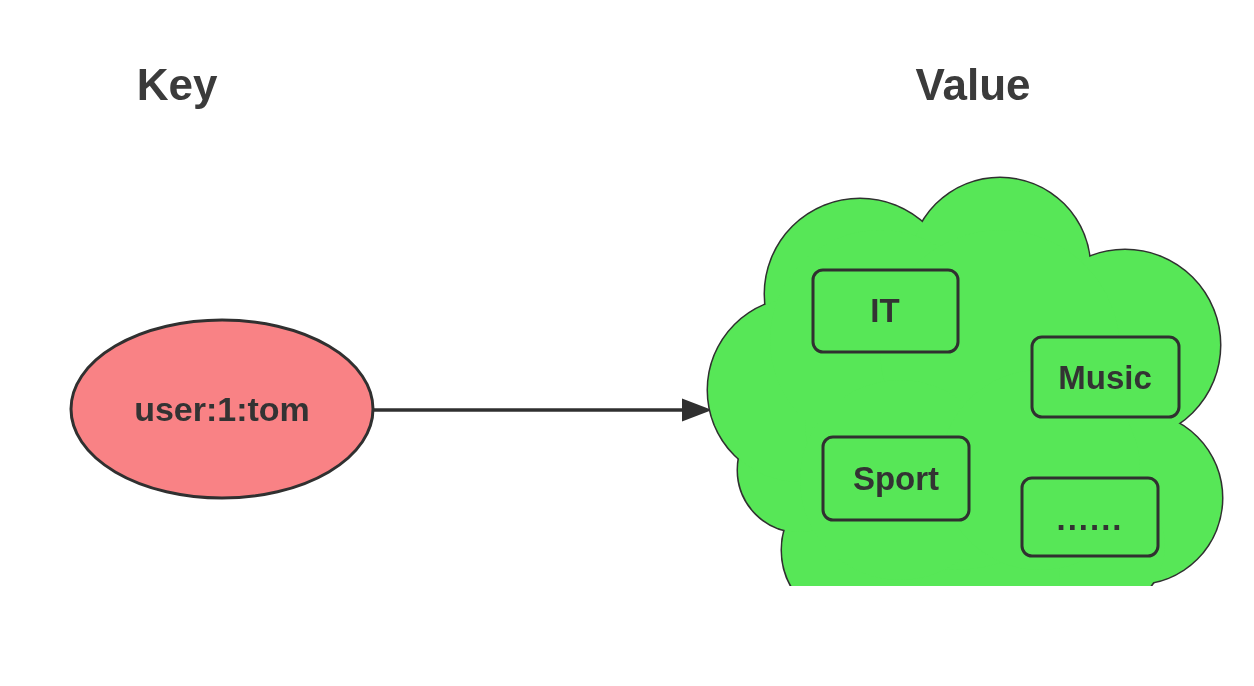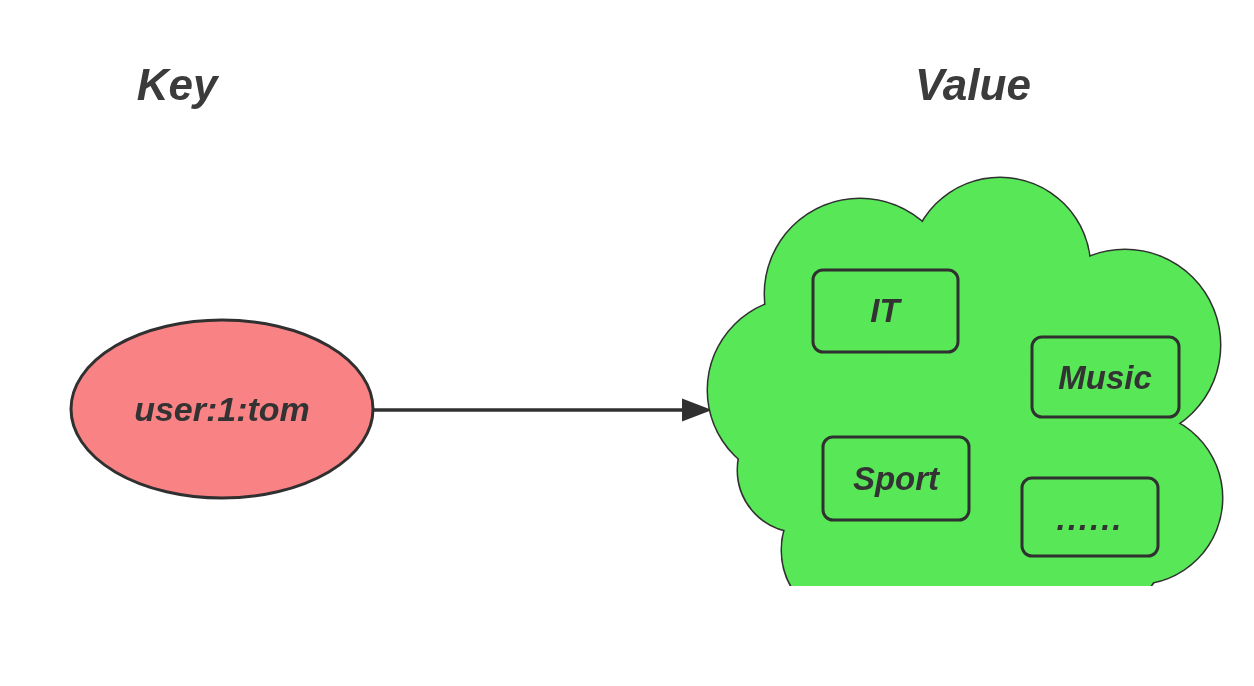--- a/index.html
+++ b/index.html
@@ -7,21 +7,20 @@
     padding: 0;
     background: #ffffff;
   }
   .stage {
     position: relative;
     width: 1254px;
     height: 586px;
     background: var(--bg, #ffffff);
     overflow: hidden;
     font-family: "Liberation Sans", sans-serif;
-    font-style: italic;
   }
   svg { display: block; }
 
   .heading {
     font-family: "Liberation Sans", sans-serif;
     font-size: 44px;
     font-weight: bold;
     fill: var(--heading, #3b3b3b);
   }
   .key-ellipse {

